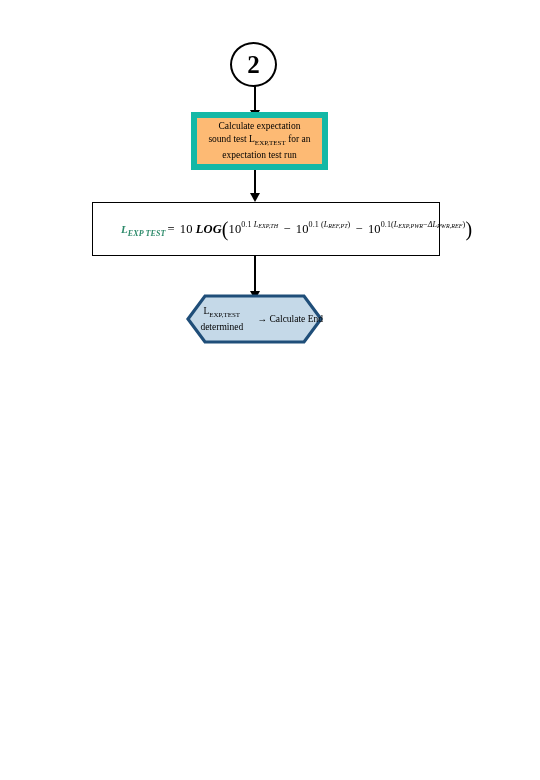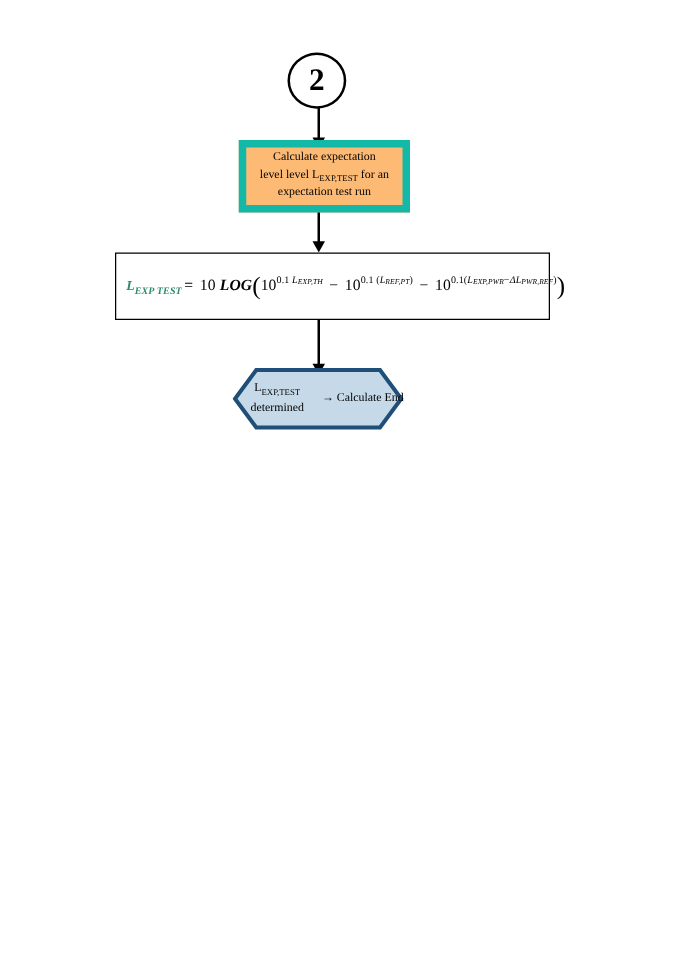--- a/index.html
+++ b/index.html
@@ -126,20 +126,21 @@
     font-size: 12.5px;
     color: #000000;
     white-space: nowrap;
     letter-spacing: 0.1px;
   }
   .eq .lhs {
     color: #2E8B6B;
     font-style: italic;
     font-weight: bold;
     font-size: 11px;
+    margin-left: 20px;
   }
   .eq .lhs sub { font-size: 8px; font-weight: bold; }
   .eq .op { font-style: normal; margin: 0 2px; }
   .eq .fn {
     font-style: italic;
     font-size: 12.5px;
     font-weight: bold;
   }
   .eq .paren {
     font-size: 20px;
@@ -202,21 +203,21 @@
   </div>
 
   <div class="conn" id="connector-1">
     <div class="stem"></div>
     <div class="head"></div>
   </div>
 
   <div class="process-box">
     <div class="text">
       <span>Calculate expectation</span><br>
-      <span>level level L</span><sub>EXP,TEST</sub><span> for an</span><br>
+      <span>sound test L</span><sub>EXP,TEST</sub><span> for an</span><br>
       <span>expectation test run</span>
     </div>
   </div>
 
   <div class="conn" id="connector-2">
     <div class="stem"></div>
     <div class="head"></div>
   </div>
 
   <div class="equation-box">

